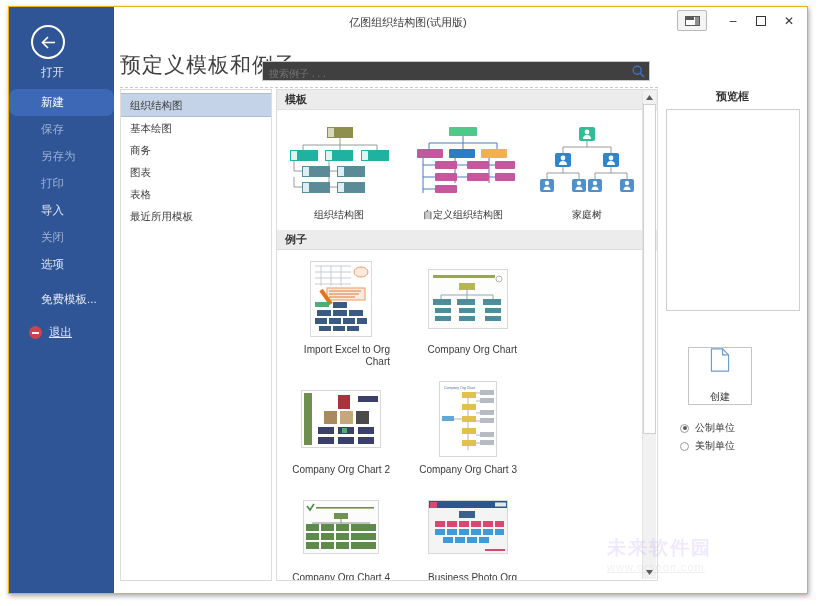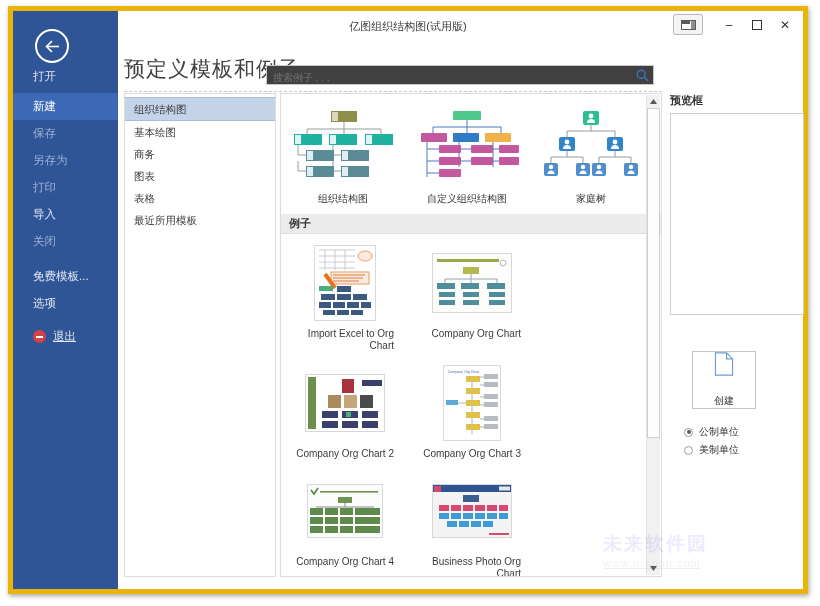--- a/index.html
+++ b/index.html
@@ -1,40 +1,40 @@
 <!DOCTYPE html>
 <html><head>
 <meta charset="utf-8">
 <style>
   html,body{margin:0;padding:0;background:#ffffff;}
   body{width:820px;height:606px;overflow:hidden;font-family:"Liberation Sans","DejaVu Sans",sans-serif;}
 
   .app-shell{position:absolute;left:8px;top:6px;width:800px;height:588px;background:#fff;
-             border:5px solid #eab308;box-shadow:1px 2px 5px rgba(0,0,0,.35);box-sizing:border-box;}
+             border:1px solid #eab308;box-shadow:1px 2px 5px rgba(0,0,0,.35);box-sizing:border-box;}
 
   
   .titlebar{position:absolute;left:0;top:0;width:100%;height:30px;background:#fff;}
   .title-text{position:absolute;left:0;top:8px;width:100%;text-align:center;font-size:11px;color:#3a3a3a;}
   .win-btns{position:absolute;right:4px;top:3px;display:flex;align-items:center;gap:0px;}
   .ribbon-opt{width:28px;height:19px;border:1px solid #b9b9b9;border-radius:2px;background:#f4f4f4;
               display:flex;align-items:center;justify-content:center;margin-right:12px;}
   .ribbon-opt svg{display:block;}
   .wbtn{width:28px;height:20px;display:flex;align-items:center;justify-content:center;
         font-size:12px;color:#333;line-height:1;}
   .wbtn.sq{font-size:11px;}
   .signin{position:absolute;right:10px;top:32px;font-size:10px;color:#3a39c9;text-decoration:underline;}
 
   
   .sidebar{position:absolute;left:0;top:0;width:105px;height:100%;background:#2f5597;}
   .back-circle{position:absolute;left:22px;top:18px;width:30px;height:30px;border:2px solid #fff;
                border-radius:50%;display:flex;align-items:center;justify-content:center;}
   .nav-list{position:absolute;left:0;top:56px;width:100%;}
-  .nav-item{height:27px;line-height:27px;padding-left:20px;font-size:11.5px;color:#e2e8f5;box-sizing:border-box;}
+  .nav-item{height:27px;line-height:27px;padding-left:32px;font-size:11.5px;color:#e2e8f5;box-sizing:border-box;}
   .nav-item.dim{color:#9fb2d6;}
-  .nav-item.active{background:#3c68b5;color:#ffffff;}
+  .nav-item.active{background:#3c68b5;color:#ffffff;border-radius:8px;}
   .nav-item.gap{margin-top:8px;}
   .exit-row{display:flex;align-items:center;padding-left:20px;height:27px;margin-top:6px;}
   .exit-dot{width:13px;height:13px;border-radius:50%;background:#d2424c;margin-right:7px;
             display:flex;align-items:center;justify-content:center;}
   .exit-dot i{display:block;width:7px;height:2px;background:#fff;}
   .exit-label{font-size:11.5px;color:#e2e8f5;text-decoration:underline;}
 
   
   .main{position:absolute;left:105px;top:30px;right:0;bottom:0;background:#fff;}
   .page-title{position:absolute;left:6px;top:14px;font-size:21px;color:#404040;letter-spacing:1px;}
@@ -70,21 +70,21 @@
   
   .scroll{position:absolute;right:1px;top:1px;bottom:1px;width:13px;background:#f1f1f1;
           border-left:1px solid #e3e3e3;}
   .sc-arrow{width:13px;height:13px;background:#f1f1f1;display:flex;align-items:center;justify-content:center;}
   .sc-arrow.top{position:absolute;top:0;}
   .sc-arrow.bot{position:absolute;bottom:0;}
   .sc-thumb{position:absolute;top:13px;left:0;width:13px;height:330px;background:#fdfdfd;
             border:1px solid #cfcfcf;box-sizing:border-box;}
 
   
-  .preview{position:absolute;left:552px;top:52px;right:8px;bottom:12px;}
+  .preview{position:absolute;left:552px;top:52px;right:8px;bottom:12px;text-align:center;}
   .pv-title{font-size:11px;font-weight:bold;color:#333;}
   .pv-box{margin-top:5px;width:132px;height:200px;border:1px solid #cfcfcf;background:#fff;}
   .create-btn{margin-top:36px;margin-left:22px;width:62px;height:56px;border:1px solid #c6c6c6;background:#fff;
               display:flex;flex-direction:column;align-items:center;justify-content:center;}
   .create-label{font-size:10px;color:#333;margin-top:18px;}
   .radio-group{margin-top:14px;margin-left:14px;}
   .radio-row{display:flex;align-items:center;height:18px;}
   .radio{width:9px;height:9px;border:1px solid #9a9a9a;border-radius:50%;background:#fff;margin-right:6px;
          display:flex;align-items:center;justify-content:center;box-sizing:border-box;}
   .radio.on::after{content:"";width:4px;height:4px;border-radius:50%;background:#5a5a5a;}
@@ -130,22 +130,22 @@
     </div>
     <div class="nav-item" style="position:absolute;left:0;top:52px;width:100%;">打开</div>
 
     <div class="nav-list" style="top:82px;">
       <div class="nav-item active">新建</div>
       <div class="nav-item dim">保存</div>
       <div class="nav-item dim">另存为</div>
       <div class="nav-item dim">打印</div>
       <div class="nav-item">导入</div>
       <div class="nav-item dim">关闭</div>
+      <div class="nav-item">选项</div>
       <div class="nav-item gap">免费模板...</div>
-      <div class="nav-item">选项</div>
       <div class="exit-row">
         <span class="exit-dot">
             <i></i>
           </span>
         <span class="exit-label">退出</span>
       </div>
     </div>
   </div>
 
   <div class="main">
@@ -166,20 +166,21 @@
       <div class="cat selected">组织结构图</div>
       <div class="cat">基本绘图</div>
       <div class="cat">商务</div>
       <div class="cat">图表</div>
       <div class="cat">表格</div>
       <div class="cat">最近所用模板</div>
     </div>
 
     <div class="content">
 
+      <div class="sec-head">模板</div>
 
       <div class="tpl-row">
 
         <div class="tpl-cell">
           <div class="tpl-thumb">
             <svg width="108" height="74" viewBox="0 0 108 74">
               <rect x="42" y="2" width="26" height="11" fill="#8e8f4a"></rect>
                 <rect x="43" y="3" width="6" height="9" fill="#d9d7bd"></rect>
               <path d="M55 13 V20 M18 20 H92 M18 20 V25 M55 20 V25 M92 20 V25" stroke="#9a9a9a" fill="none"></path>
               <rect x="5" y="25" width="28" height="11" fill="#20b2a0"></rect>

